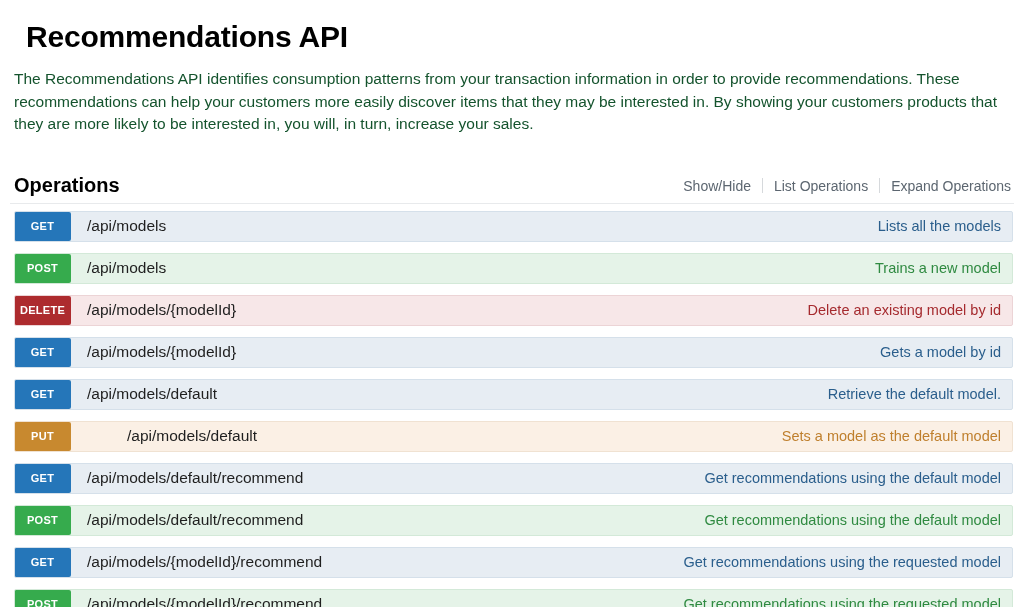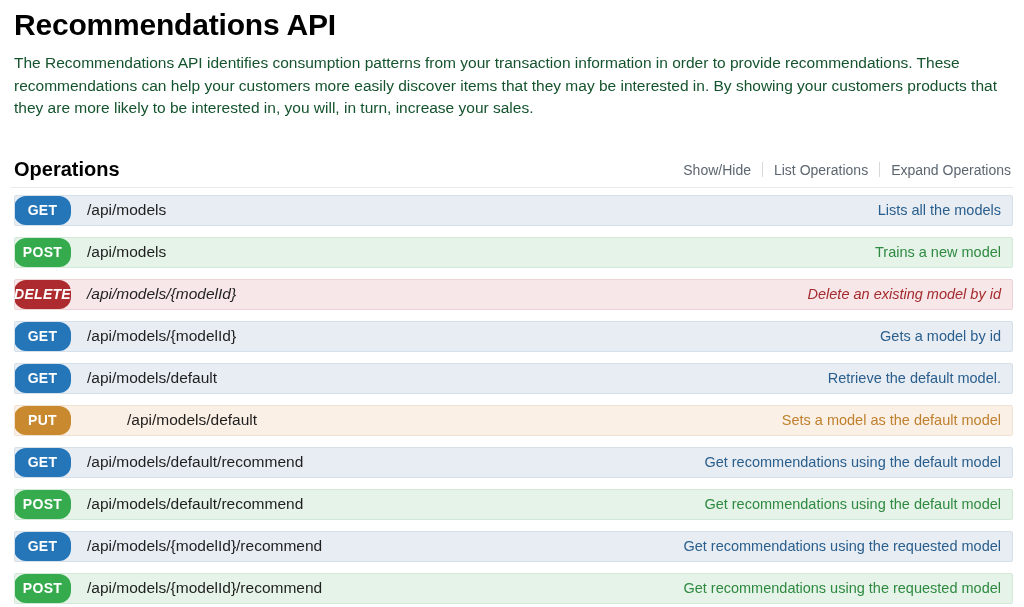--- a/index.html
+++ b/index.html
@@ -16,21 +16,21 @@
   .page {
     position: relative;
     width: 1024px;
     height: 607px;
     overflow: hidden;
     padding: 0 10px;
   }
 
   
   .api-title {
-    margin: 0;
+    margin: 12px;
     padding: 6px 0 0 4px;
     font-size: 30px;
     line-height: 38px;
     font-weight: bold;
     color: #000000;
     letter-spacing: -0.2px;
   }
 
   .api-description {
     margin: 8px 0 0 0;
@@ -96,23 +96,23 @@
     border: 1px solid transparent;
     overflow: hidden;
   }
 
   .op-method {
     flex: 0 0 57px;
     width: 57px;
     height: 29px;
     align-self: center;
     margin-left: -1px;
-    border-radius: 12px;
+    border-radius: 2px;
     color: #ffffff;
-    font-size: 14px;
+    font-size: 11px;
     font-weight: bold;
     letter-spacing: 0.3px;
     display: flex;
     align-items: center;
     justify-content: center;
     text-transform: uppercase;
   }
 
   .op-path {
     flex: 1 1 auto;
@@ -135,21 +135,21 @@
   }
 
   
   .m-get    .op-method { background: #2576b9; }
   .m-post   .op-method { background: #36ab4d; }
   .m-delete .op-method { background: #ad2b2e; }
   .m-put    .op-method { background: #c8892f; }
 
   .m-get    { background: #e7edf3; border-color: #d5e0ea; }
   .m-post   { background: #e5f3e8; border-color: #d3e9d8; }
-  .m-delete { background: #f7e7e8; border-color: #ecd4d6; font-style: italic; }
+  .m-delete { background: #f7e7e8; border-color: #ecd4d6; }
   .m-put    { background: #fbf0e5; border-color: #f0e2d2; gap: 40px; }
 
   .m-get    .op-summary { color: #2a5e8c; }
   .m-post   .op-summary { color: #2f8a41; }
   .m-delete .op-summary { color: #a52a2e; }
   .m-put    .op-summary { color: #bf7f2d; text-align: center; }
 </style>
 </head>
 <body>
 

